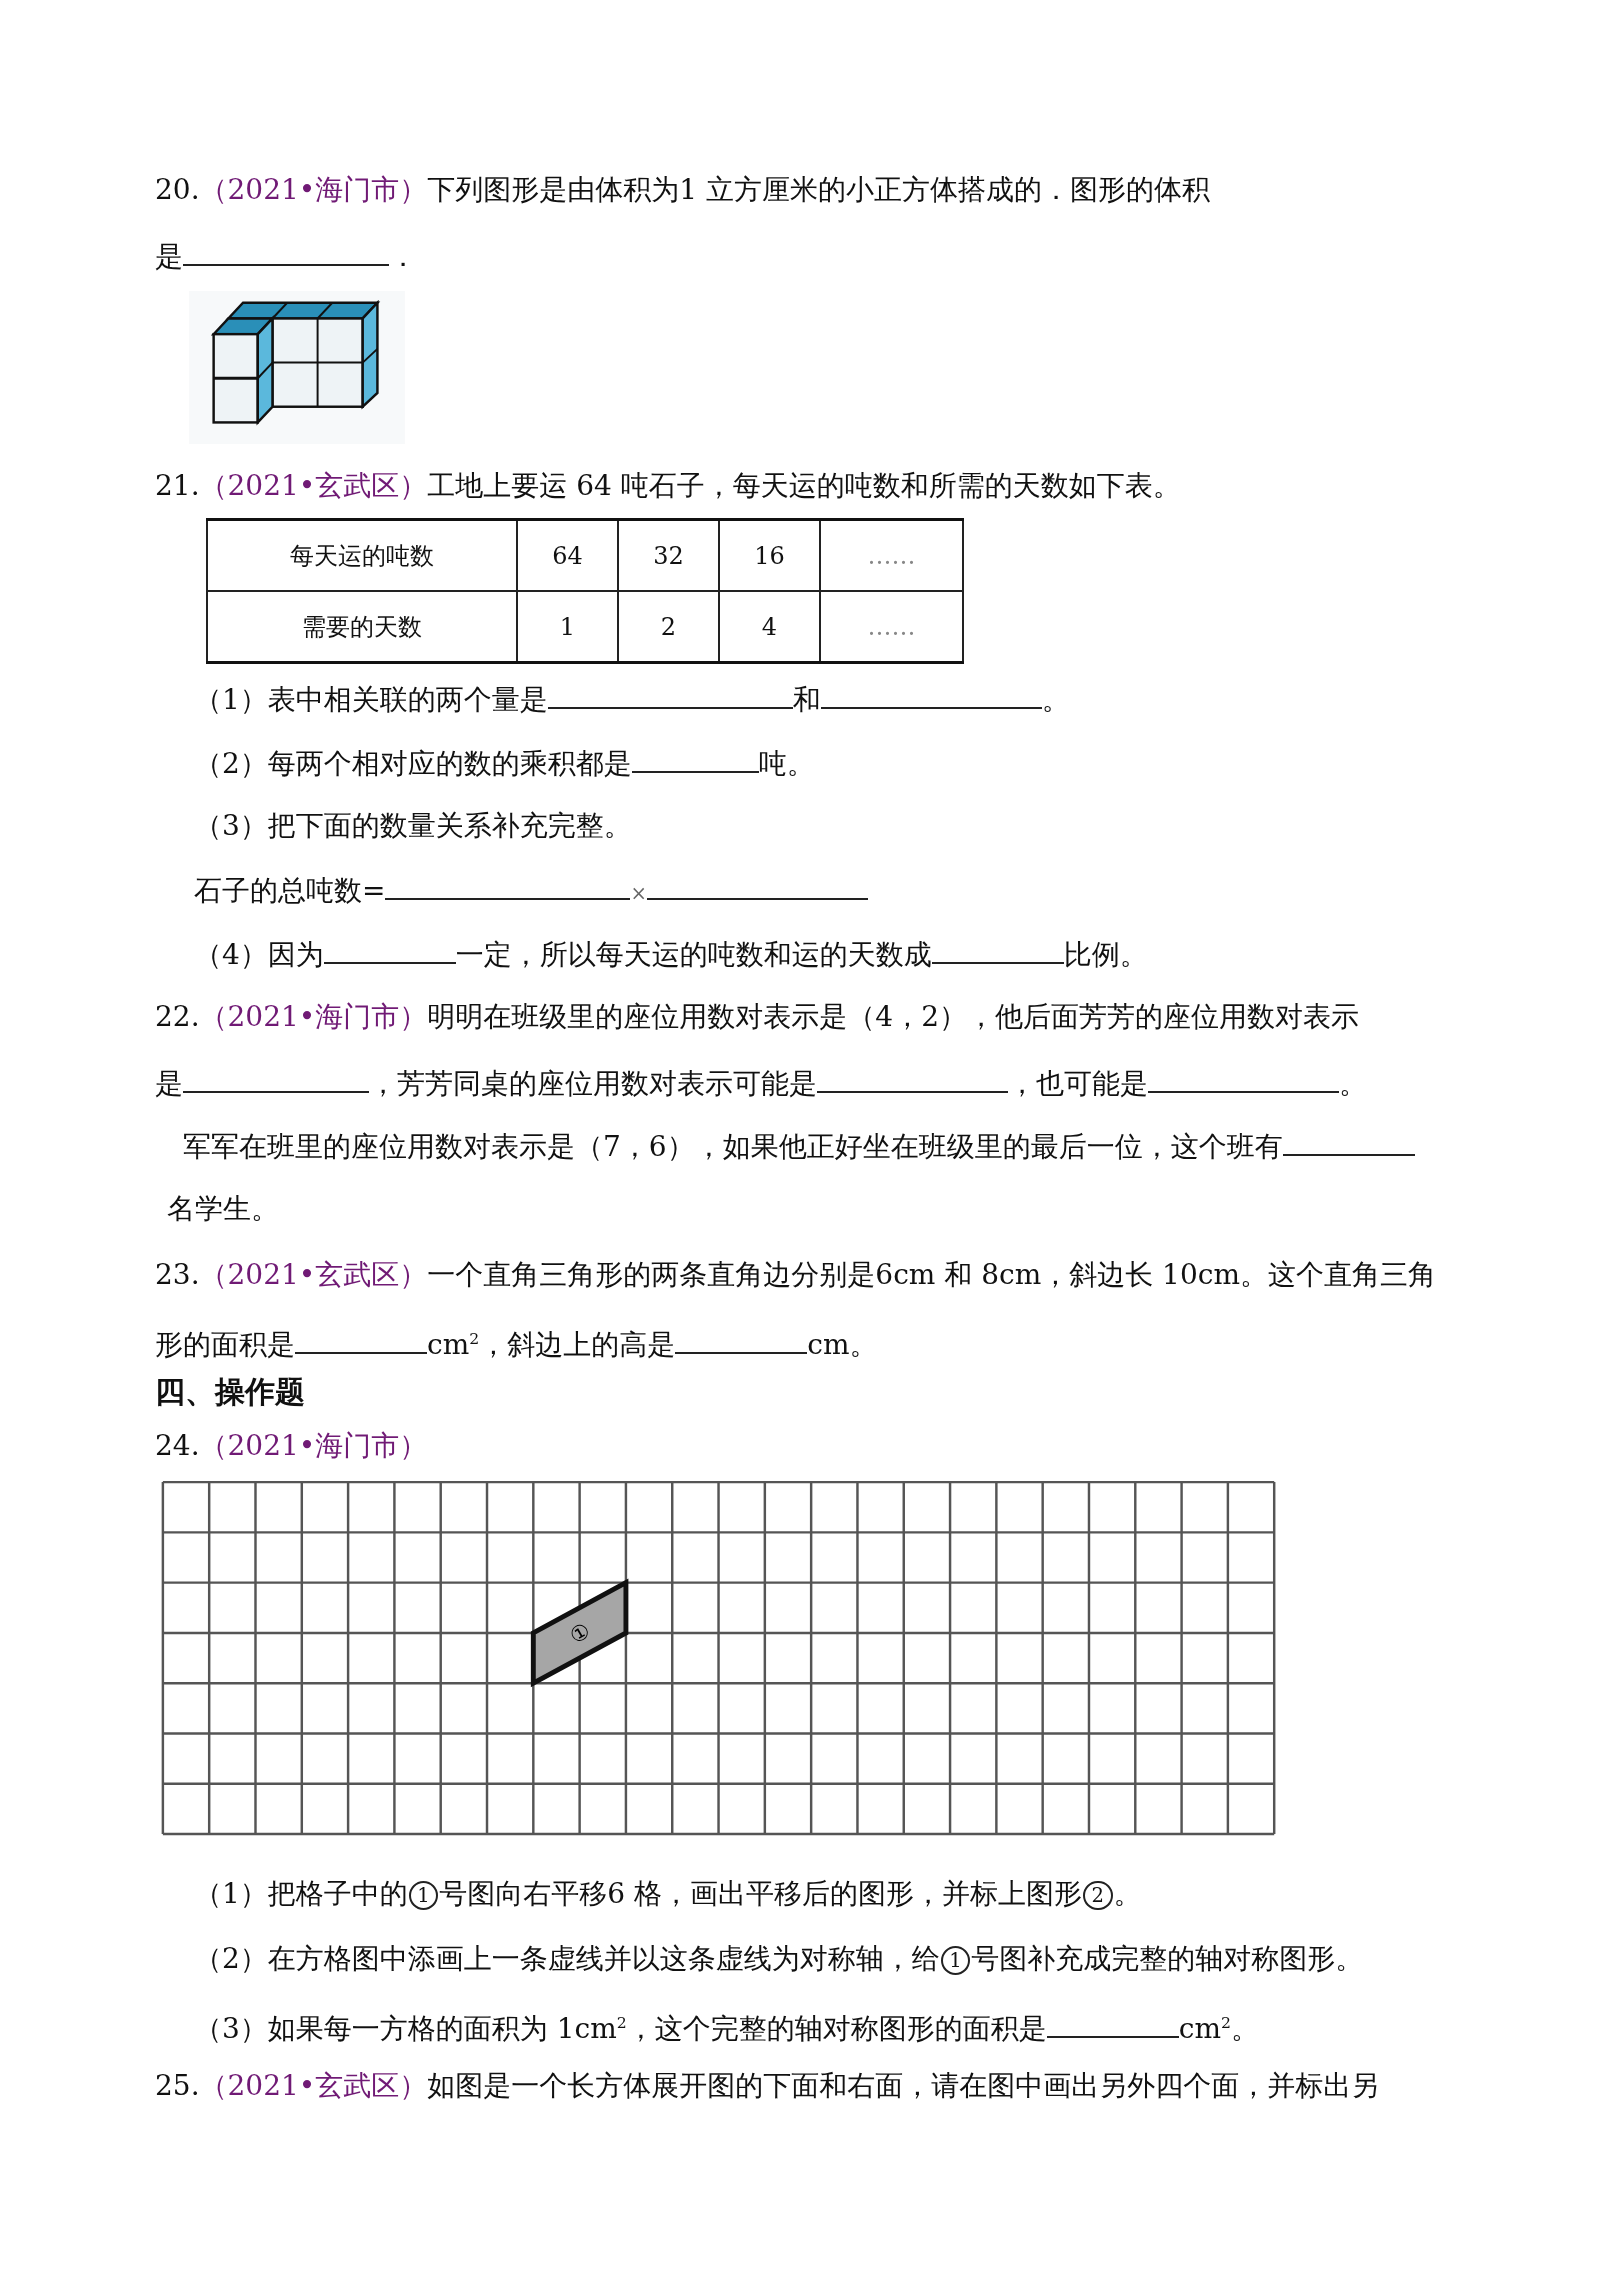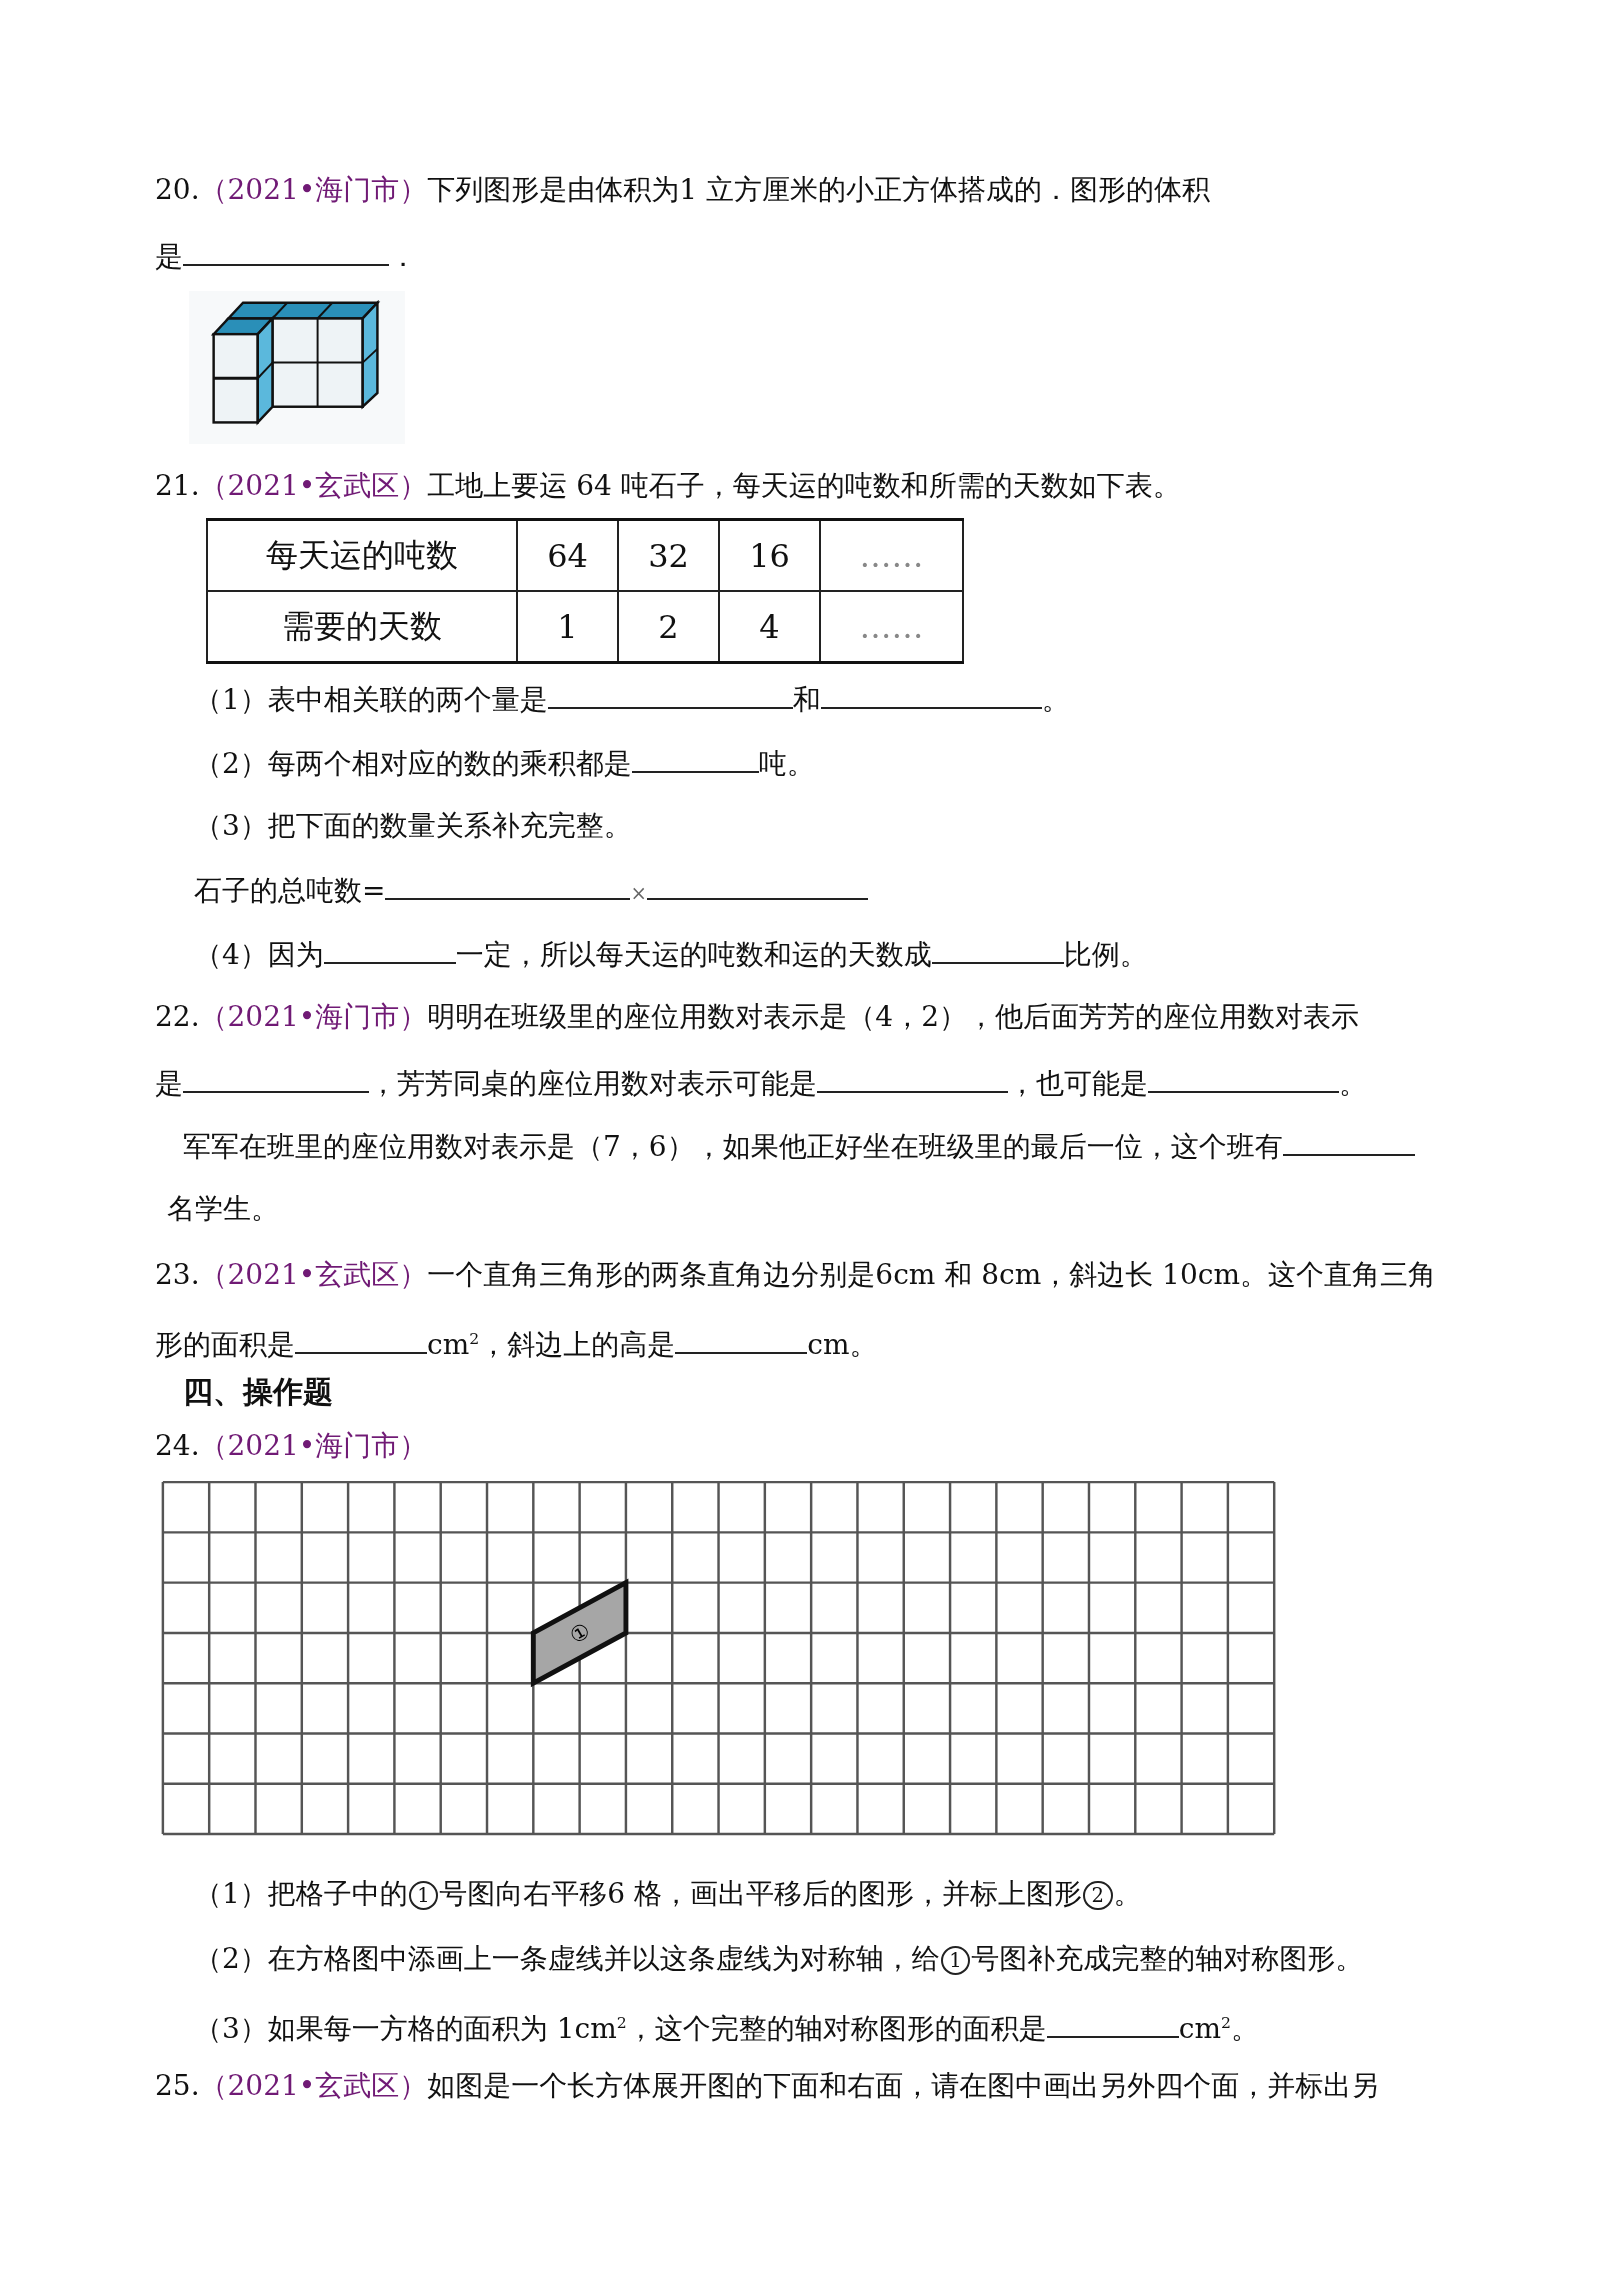--- a/index.html
+++ b/index.html
@@ -5,21 +5,21 @@
   html, body { margin: 0; padding: 0; background: #ffffff; }
   body { width: 1621px; height: 2294px; position: relative; overflow: hidden;
          font-family: "DejaVu Serif", "Liberation Serif", serif; color: #111; }
   .line { position: absolute; left: 155px; font-size: 28px; line-height: 39px; white-space: nowrap; }
   .indent2 { left: 194px; }
   .src { color: #701a75; }
   .blank { display: inline-block; border-bottom: 2px solid #222; height: 29px; vertical-align: baseline; }
   .section { position: absolute; left: 155px; font-size: 30px; font-weight: bold; line-height: 39px;
              font-family: "DejaVu Sans", "Liberation Sans", sans-serif; }
   table.tbl { position: absolute; left: 206px; top: 518px; border-collapse: collapse;
-              font-size: 32px; }
+              font-size: 24px; }
   table.tbl td { border: 2px solid #222; height: 69px; text-align: center; padding: 0; }
   table.tbl tr:first-child td { border-top: 3.9px solid #111; }
   table.tbl tr:last-child td { border-bottom: 3.9px solid #111; }
   td.c0 { width: 308px; }
   td.c1, td.c2, td.c3 { width: 99px; }
   td.c4 { width: 141px; color: #888; }
   .circ { display: inline-block; width: 25.5px; height: 25.5px; border: 2px solid #222; border-radius: 50%;
           font-size: 19.6px; line-height: 25.5px; text-align: center; vertical-align: middle; margin: 0 1px; }
   sup { font-size: 15.7px; }
   #cubes { position: absolute; left: 189px; top: 291px; width: 216px; height: 153px; }
@@ -107,21 +107,21 @@
   <span>名学生。</span>
 </div>
 
 <div class="line" style="top:1255px;">
   <span>23.</span><span class="src">（2021•玄武区）</span><span>一个直角三角形的两条直角边分别是6cm 和 8cm，斜边长 10cm。这个直角三角</span>
 </div>
 <div class="line" style="top:1319px;">
   <span>形的面积是</span><span class="blank" style="width:132px;"></span><span>cm</span><sup>2</sup><span>，斜边上的高是</span><span class="blank" style="width:132px;"></span><span>cm。</span>
 </div>
 
-<div class="section" style="top:1372px;margin-left:28px;">四、操作题</div>
+<div class="section" style="top:1372px;">四、操作题</div>
 
 <div class="line" style="top:1426px;text-align:right;">
   <span>24.</span><span class="src">（2021•海门市）</span>
 </div>
 <svg id="grid" width="1127" height="365" viewBox="0 0 1150 372">
     <line x1="6" x2="6" y1="6" y2="365.09999999999997" stroke="#555" stroke-width="2.5"></line>
     <line x1="53.25" x2="53.25" y1="6" y2="365.09999999999997" stroke="#555" stroke-width="2.5"></line>
     <line x1="100.5" x2="100.5" y1="6" y2="365.09999999999997" stroke="#555" stroke-width="2.5"></line>
     <line x1="147.75" x2="147.75" y1="6" y2="365.09999999999997" stroke="#555" stroke-width="2.5"></line>
     <line x1="195" x2="195" y1="6" y2="365.09999999999997" stroke="#555" stroke-width="2.5"></line>

